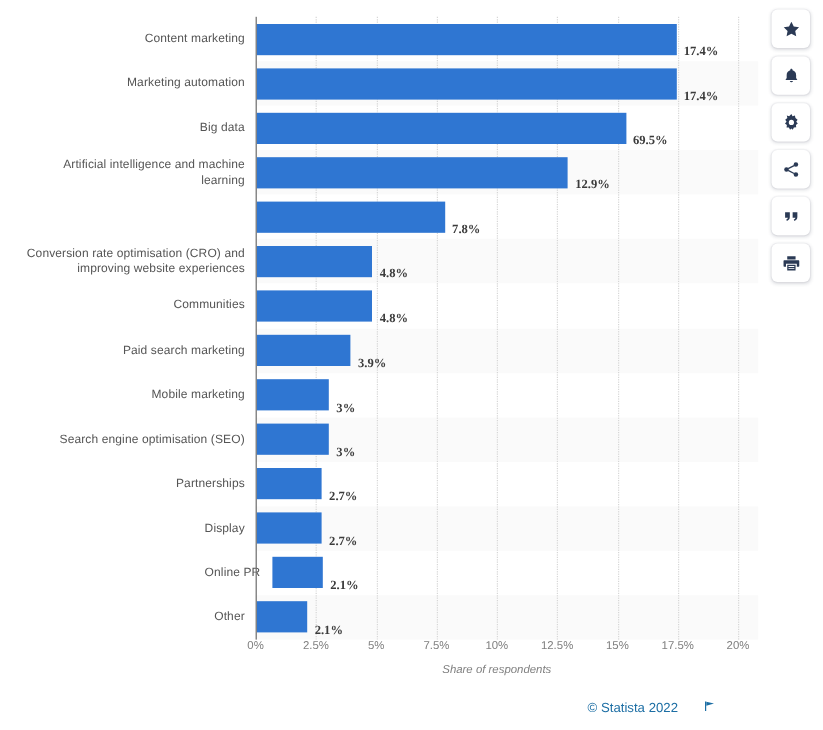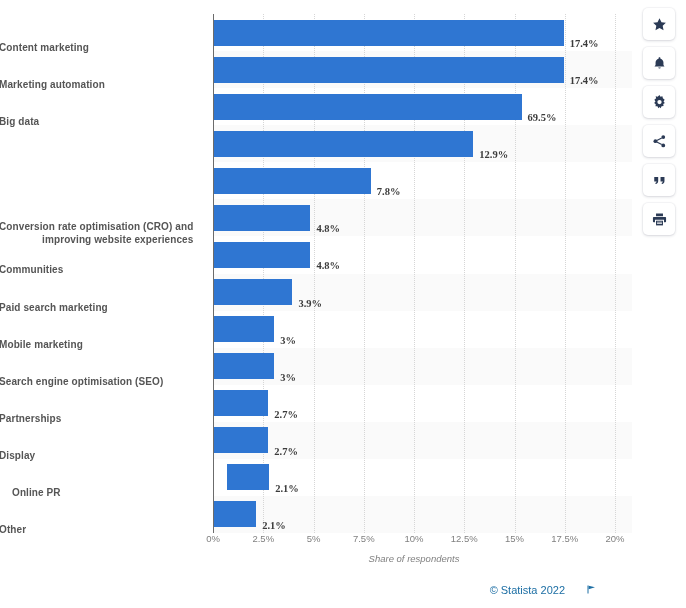--- a/index.html
+++ b/index.html
@@ -84,31 +84,30 @@
     left: 0;
     width: 632px;
     height: 37.07px;
     z-index: 3;
   }
 
   .row-label {
     position: absolute;
     right: 428px;           
     width: 205px;
-    top: 15px;
+    top: 0;
     height: 37.07px;
     display: flex;
     align-items: center;
-    justify-content: flex-start;
+    justify-content: flex-end;
     text-align: right;
     font-size: 10px;
     line-height: 13px;
     color: #555555;
     letter-spacing: 0.1px;
-    font-weight: bold;
   }
 
   .bar {
     position: absolute;
     left: 214px;
     top: 5.5px;
     height: 26px;
     background: #2f76d2;
   }
 
@@ -242,20 +241,26 @@
         <div class="row" style="top: 74.1429px;">
           <div class="row-label">
             <div>
               <div>Big data</div>
             </div>
           </div>
           <div class="bar" title="Big data 15.3%" style="width: 307.53px; background: rgb(47, 118, 210);"></div>
           <div class="bar-value" style="left: 527.53px;">69.5%</div>
         </div>
         <div class="row" style="top: 111.214px;">
+          <div class="row-label">
+            <div>
+              <div>Artificial intelligence and machine</div>
+              <div>learning</div>
+            </div>
+          </div>
           <div class="bar" title="Artificial intelligence and machine learning 12.9%" style="width: 259.29px; background: rgb(47, 118, 210);"></div>
           <div class="bar-value" style="left: 479.29px;">12.9%</div>
         </div>
         <div class="row" style="top: 148.286px;">
           <div class="bar" title="Social media marketing 7.8%" style="width: 156.78px; background: rgb(47, 118, 210);"></div>
           <div class="bar-value" style="left: 376.78px;">7.8%</div>
         </div>
         <div class="row" style="top: 185.357px;">
           <div class="row-label">
             <div>

